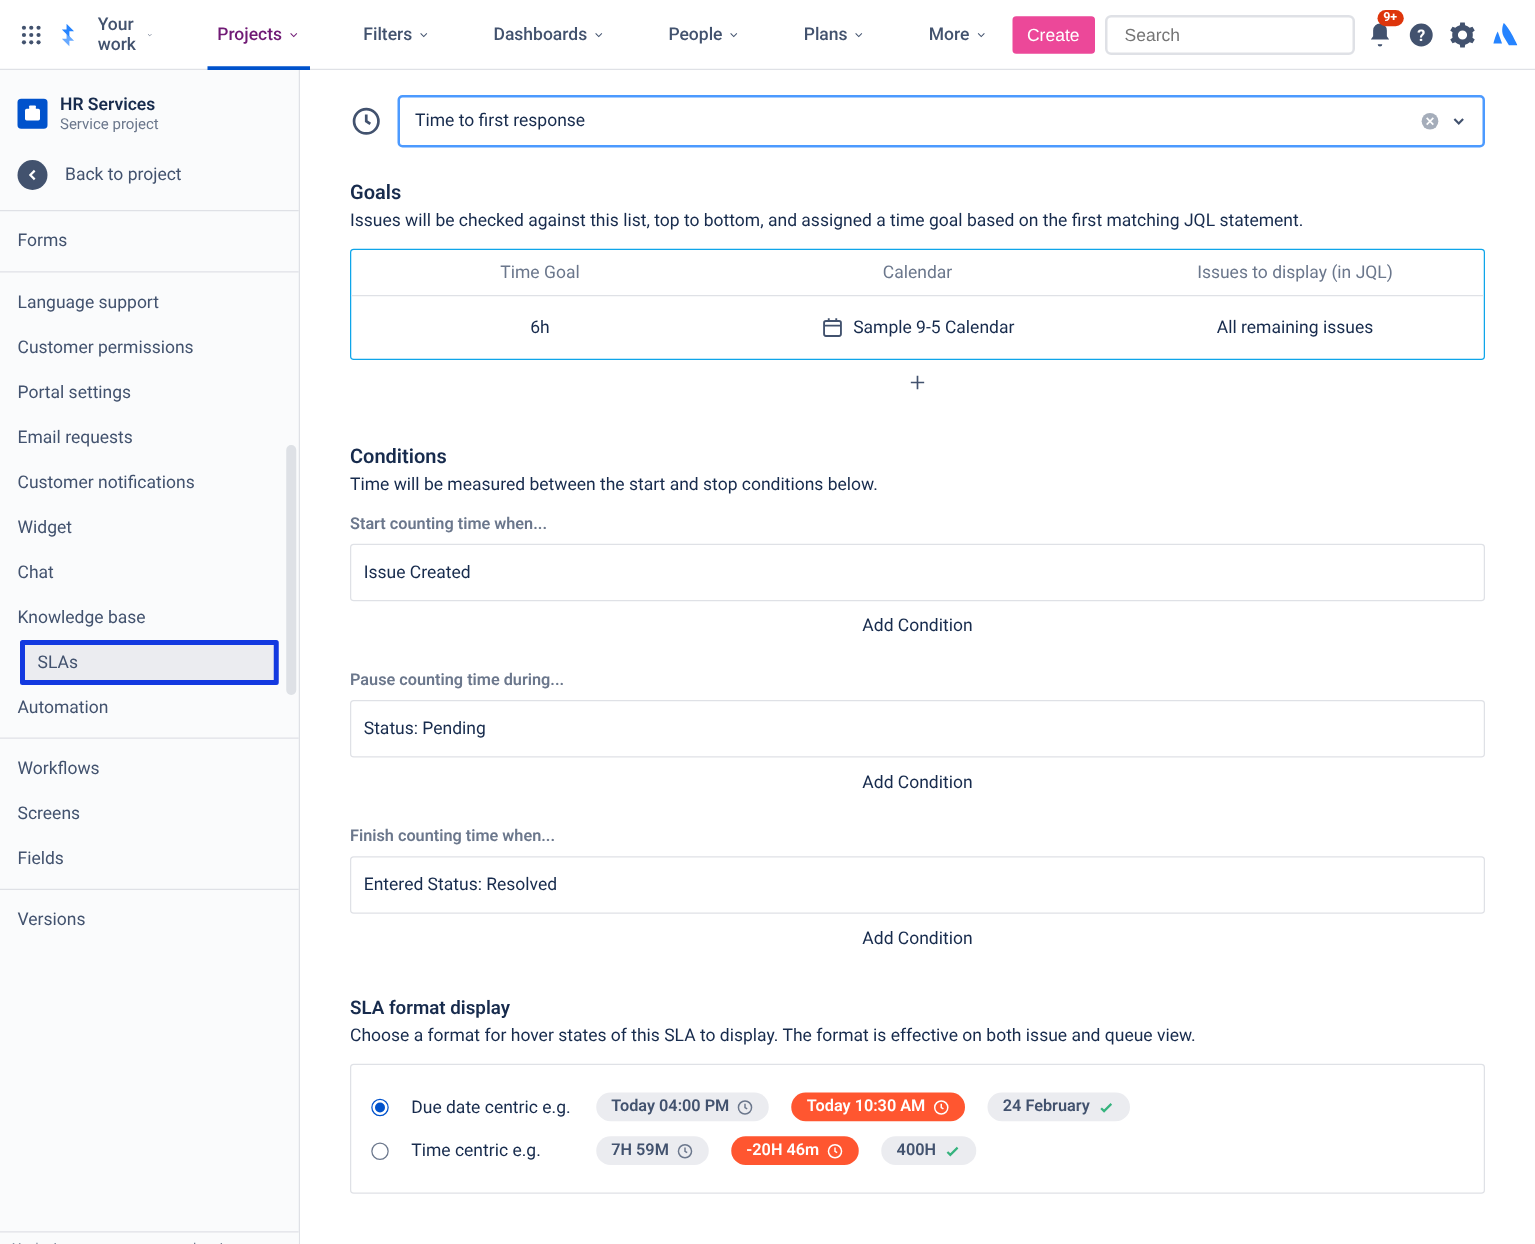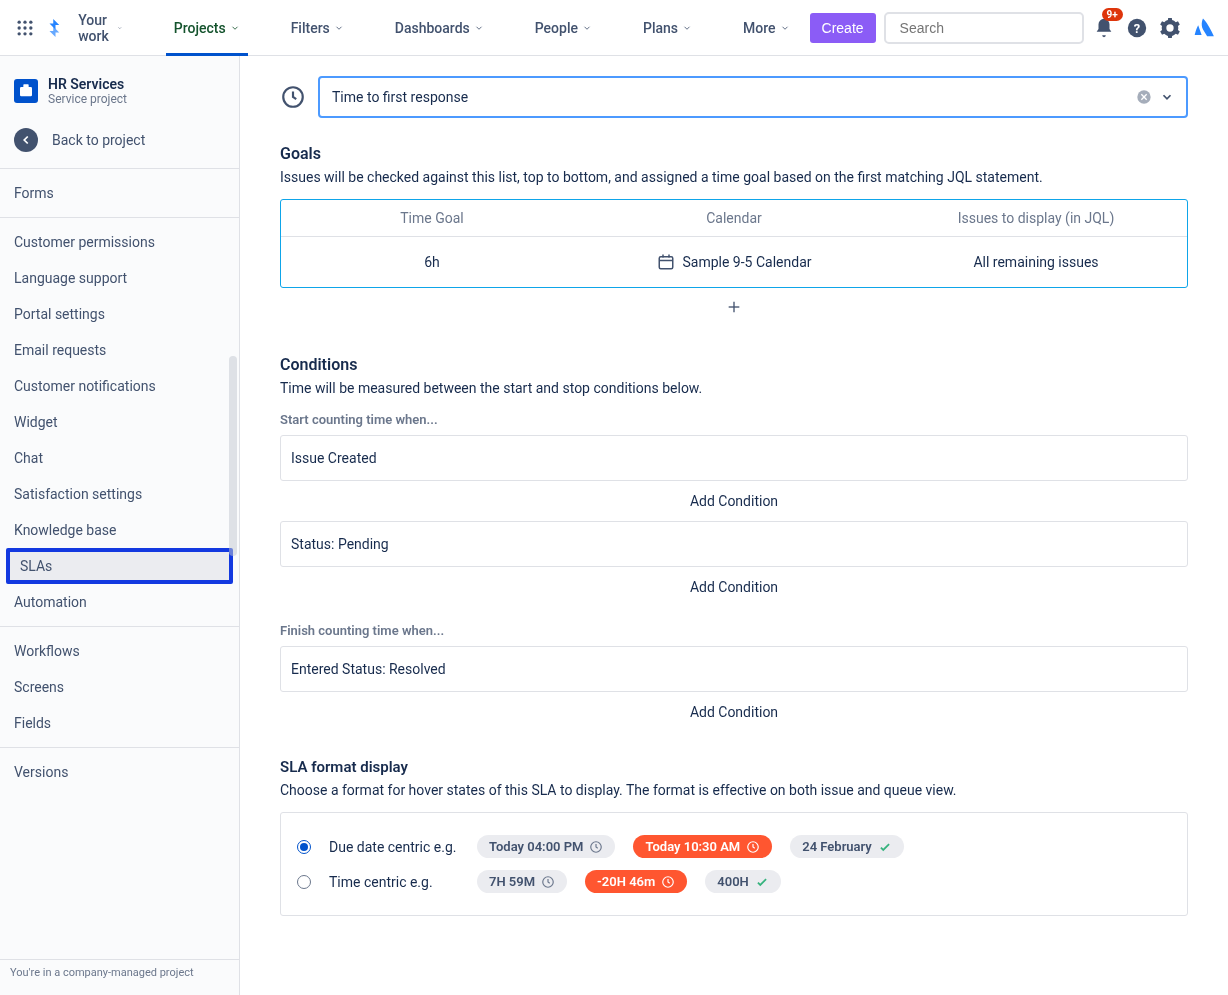--- a/index.html
+++ b/index.html
@@ -4,44 +4,44 @@
 <style>
   * { box-sizing: border-box; margin: 0; padding: 0; }
   body { font-family: -apple-system, BlinkMacSystemFont, "Segoe UI", Roboto, sans-serif; font-size: 14px; color: #172B4D; background: #fff; width: 1228px; }
   
   
   .topnav { display: flex; align-items: center; height: 56px; padding: 0 12px; border-bottom: 1px solid #dfe1e6; gap: 4px; }
   .app-switcher { width: 32px; height: 32px; display: flex; align-items: center; justify-content: center; border-radius: 3px; cursor: pointer; }
   .app-switcher svg { width: 20px; height: 20px; }
   .logo { width: 32px; height: 32px; display: flex; align-items: center; justify-content: center; cursor: pointer; }
   .nav-item { padding: 6px 8px; display: flex; align-items: center; gap: 4px; cursor: pointer; color: #42526E; font-weight: 500; border-radius: 3px; }
-  .nav-item.active { color: #14532d; }
+  .nav-item.active { color: #701a75; }
   .nav-item.active-underline { position: relative; }
   .nav-item.active-underline::after { content:""; position:absolute; left:0; right:0; bottom:-14px; height:3px; background:#0052CC; }
   .chevron { width: 10px; height: 10px; }
-  .create-btn { background: #8b5cf6; color: #fff; border: none; padding: 7px 12px; border-radius: 3px; font-weight: 500; font-size: 14px; cursor: pointer; margin-left: 8px; }
+  .create-btn { background: #ec4899; color: #fff; border: none; padding: 7px 12px; border-radius: 3px; font-weight: 500; font-size: 14px; cursor: pointer; margin-left: 8px; }
   .nav-spacer { flex: 1; }
   .search-box { display: flex; align-items: center; width: 200px; height: 32px; background: #fff; border: 2px solid #dfe1e6; border-radius: 5px; padding: 0 8px; gap: 6px; }
   .search-box input { border: none; outline: none; flex: 1; font-size: 14px; background: transparent; }
   .nav-icon-btn { width: 32px; height: 32px; display: flex; align-items: center; justify-content: center; border-radius: 50%; cursor: pointer; position: relative; margin-left: 4px; }
   .badge { position: absolute; top: -4px; right: -6px; background: #DE350B; color: #fff; font-size: 10px; font-weight: 700; padding: 1px 5px; border-radius: 8px; }
   
   
   .layout { display: flex; }
   .sidebar { width: 240px; border-right: 1px solid #dfe1e6; min-height: calc(995px - 56px); position: relative; background:#fafbfc; padding-top:0;}
   .scroll-indicator { position:absolute; right:2px; top:300px; width:8px; height:200px; background:#c1c7d0; border-radius:4px; opacity:0.5;}
   .project-header { display: flex; align-items: center; gap: 10px; padding: 20px 14px 12px 14px; }
   .project-avatar { width: 24px; height: 24px; background: #0052CC; border-radius: 3px; display:flex; align-items:center; justify-content:center; color:#fff; font-size:10px;}
   .project-title { font-weight: 600; font-size: 14px; color:#172B4D;}
   .project-sub { font-size: 12px; color: #6B778C; }
   .back-link { display: flex; align-items: center; gap: 14px; padding: 10px 14px; cursor: pointer; color:#42526E; font-size:14px; }
   .back-circle { width:24px; height:24px; border-radius:50%; background:#42526E; display:flex; align-items:center; justify-content:center; }
   .sidebar-sep { height:1px; background:#dfe1e6; margin: 6px 0; }
   .sidebar-item { padding: 10px 14px; cursor: pointer; color:#42526E; font-size:14px; }
-  .sidebar-item.highlighted { background:#ebecf0; border:4px solid #1339e0; border-radius:2px; padding:6px 10px; margin:0 6px;}
+  .sidebar-item.highlighted { background:#ebecf0; border:4px solid #1339e0; border-radius:2px; padding:6px 10px; margin:0 16px;}
   .sidebar-footer { position:absolute; bottom:10px; left:0; right:0; padding:6px 10px; font-size:11px; color:#6B778C; text-align:left; border-top:1px solid #dfe1e6; background:#fafbfc;}
   
   
   .main { flex:1; padding: 20px 40px 40px 40px; }
   .sla-name-row { display:flex; align-items:center; gap:12px; margin-bottom:26px; }
   .clock-big { width:26px; height:26px; }
   .sla-name-input { flex:1; height:42px; border:2px solid #4C9AFF; border-radius:4px; padding:0 12px; font-size:14px; display:flex; align-items:center; justify-content:space-between; }
   .sla-name-input .right-icons { display:flex; align-items:center; gap:8px; }
   
   .sec-title { font-size:16px; font-weight:600; margin-bottom:6px; color:#172B4D;}
@@ -191,28 +191,27 @@
         <svg width="14" height="14" viewBox="0 0 24 24" fill="none" stroke="#fff" stroke-width="3">
             <path d="M15 6l-6 6 6 6"></path>
           </svg>
       </div>
       <span>Back to project</span>
     </div>
     <div class="sidebar-sep"></div>
     <div id="sidebar-items">
         <div class="sidebar-item">Forms</div>
         <div class="sidebar-sep"></div>
+        <div class="sidebar-item">Language support</div>
         <div class="sidebar-item">Customer permissions</div>
-        <div class="sidebar-item">Language support</div>
         <div class="sidebar-item">Portal settings</div>
         <div class="sidebar-item">Email requests</div>
         <div class="sidebar-item">Customer notifications</div>
         <div class="sidebar-item">Widget</div>
         <div class="sidebar-item">Chat</div>
-        <div class="sidebar-item">Satisfaction settings</div>
         <div class="sidebar-item">Knowledge base</div>
         <div class="sidebar-item highlighted">SLAs</div>
         <div class="sidebar-item">Automation</div>
       </div>
     <div class="sidebar-sep"></div>
     <div id="sidebar-group2">
         <div class="sidebar-item">Workflows</div>
         <div class="sidebar-item">Screens</div>
         <div class="sidebar-item">Fields</div>
       </div>
@@ -276,20 +275,21 @@
     </div>
 
     <div class="section">
       <div class="sec-title">Conditions</div>
       <div class="sec-desc">Time will be measured between the start and stop conditions below.</div>
 
       <div class="cond-label">Start counting time when...</div>
       <div class="cond-box">Issue Created</div>
       <div class="add-cond">Add Condition</div>
 
+      <div class="cond-label">Pause counting time during...</div>
       <div class="cond-box">Status: Pending</div>
       <div class="add-cond">Add Condition</div>
 
       <div class="cond-label">Finish counting time when...</div>
       <div class="cond-box">Entered Status: Resolved</div>
       <div class="add-cond">Add Condition</div>
     </div>
 
     <div class="section">
       <div class="sec-title" style="font-size:15px;">SLA format display</div>

